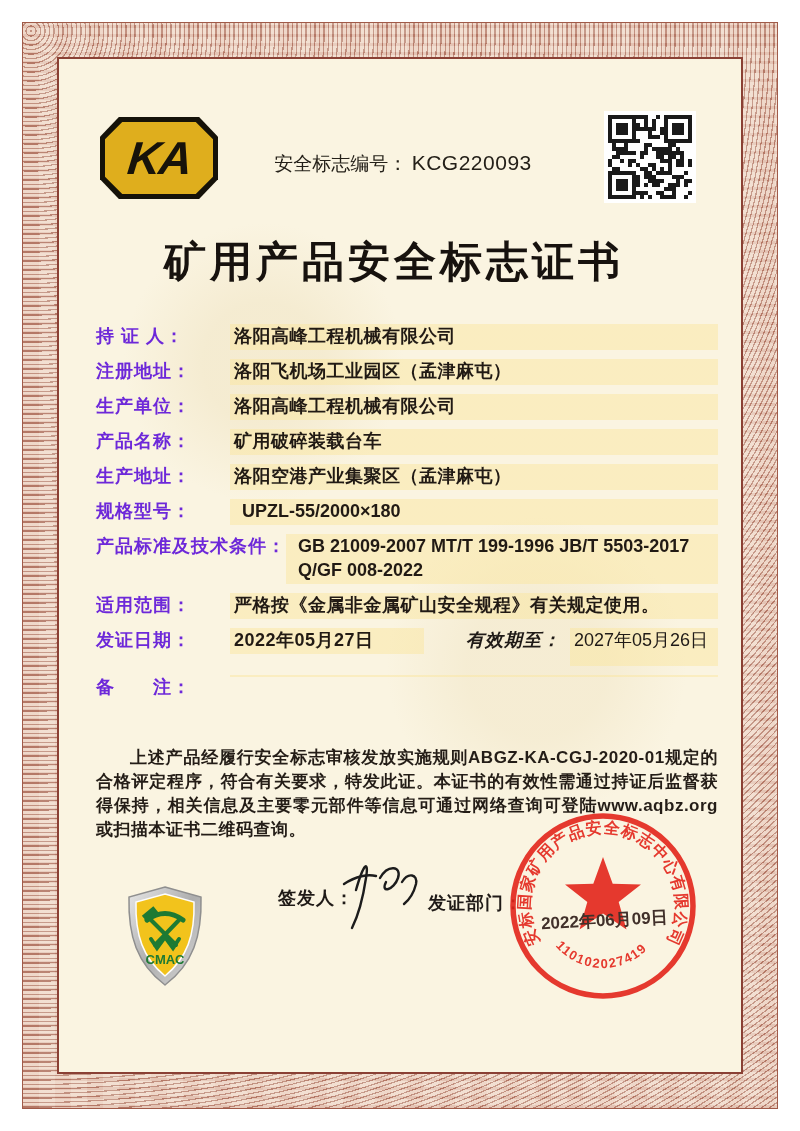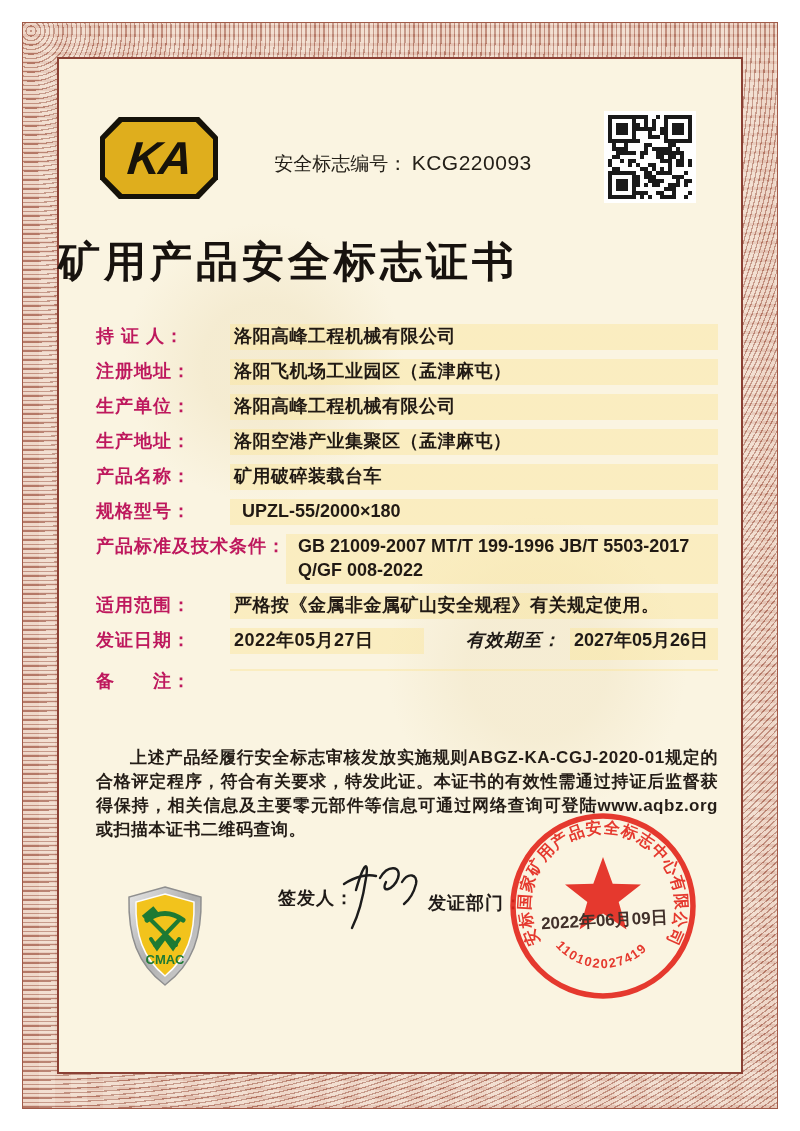--- a/index.html
+++ b/index.html
@@ -30,36 +30,36 @@
       transform:skewX(-6deg);letter-spacing:-2px;font-family:"Liberation Sans",sans-serif;}
   .certno{position:absolute;left:180px;top:93px;width:330px;text-align:center;white-space:nowrap;
       font-family:Liberation Sans, sans-serif;}
   .certno .cl{font-size:19px;color:#242019;}
   .certno .cv{font-size:21px;color:#242019;letter-spacing:.5px;}
   .qr{position:absolute;left:546px;top:53px;width:92px;height:92px;background:#ffffff;
       display:flex;align-items:center;justify-content:center;}
   .qr svg{width:84px;height:84px;}
 
   
-  .title{position:absolute;left:0;right:12px;top:176px;
+  .title{position:absolute;left:0;right:12px;top:176px;text-align:center;
       font-size:42px;font-weight:900;letter-spacing:4px;color:#17120e;
       font-family:"Liberation Serif",serif;}
 
   
   .fields{position:absolute;left:38px;top:266px;width:622px;}
   .row{display:flex;align-items:flex-start;margin-bottom:9px;font-size:18px;line-height:24px;}
-  .row .lbl{min-width:134px;font-weight:600;color:#be185d;white-space:nowrap;letter-spacing:1px;}
+  .row .lbl{min-width:134px;font-weight:600;color:#6d28d9;white-space:nowrap;letter-spacing:1px;}
   .row .val{flex:1;font-weight:700;color:#211a14;
       background:linear-gradient(rgba(250,230,160,.5),rgba(250,230,160,.5));
       padding:0 4px 2px 4px;letter-spacing:.5px;}
   .row .val.mono{letter-spacing:0;padding-left:12px;}
   .daterow .val{flex:0 0 186px;}
   .daterow .lbl2{min-width:104px;font-weight:600;white-space:nowrap;margin-left:42px;letter-spacing:1px;font-style:italic;}
-  .daterow .val2{flex:1;font-weight:700;
-      background:linear-gradient(rgba(250,230,160,.5),rgba(250,230,160,.5));padding:0 4px 8px 4px;}
+  .daterow .val2{flex:1;font-weight:400;
+      background:linear-gradient(rgba(250,230,160,.5),rgba(250,230,160,.5));padding:0 4px 14px 4px;}
 
   
   .statement{position:absolute;left:38px;top:688px;width:622px;
       font-size:17px;font-weight:600;line-height:1.42;color:#241d17;
       text-align:justify;text-indent:2em;letter-spacing:.5px;}
 
   
   .cmac{position:absolute;left:62px;top:826px;width:90px;height:104px;}
   .signer{position:absolute;left:220px;top:828px;font-size:18px;font-weight:700;letter-spacing:1px;font-family:Liberation Mono, monospace;}
   .sig{position:absolute;left:278px;top:790px;width:92px;height:86px;}
@@ -242,26 +242,26 @@
       </div>
       <div class="row">
         <span class="lbl">注册地址：</span>
         <span class="val">洛阳飞机场工业园区（孟津麻屯）</span>
       </div>
       <div class="row">
         <span class="lbl">生产单位：</span>
         <span class="val">洛阳高峰工程机械有限公司</span>
       </div>
       <div class="row">
+        <span class="lbl">产品名称：</span>
+        <span class="val">矿用破碎装载台车</span>
+      </div>
+      <div class="row">
         <span class="lbl">生产地址：</span>
         <span class="val">洛阳空港产业集聚区（孟津麻屯）</span>
-      </div>
-      <div class="row">
-        <span class="lbl">产品名称：</span>
-        <span class="val">矿用破碎装载台车</span>
       </div>
       <div class="row">
         <span class="lbl">规格型号：</span>
         <span class="val mono">UPZL-55/2000×180</span>
       </div>
       <div class="row">
         <span class="lbl">产品标准及技术条件：</span>
         <span class="val mono">GB 21009-2007 MT/T 199-1996 JB/T 5503-2017 Q/GF 008-2022</span>
       </div>
       <div class="row">

